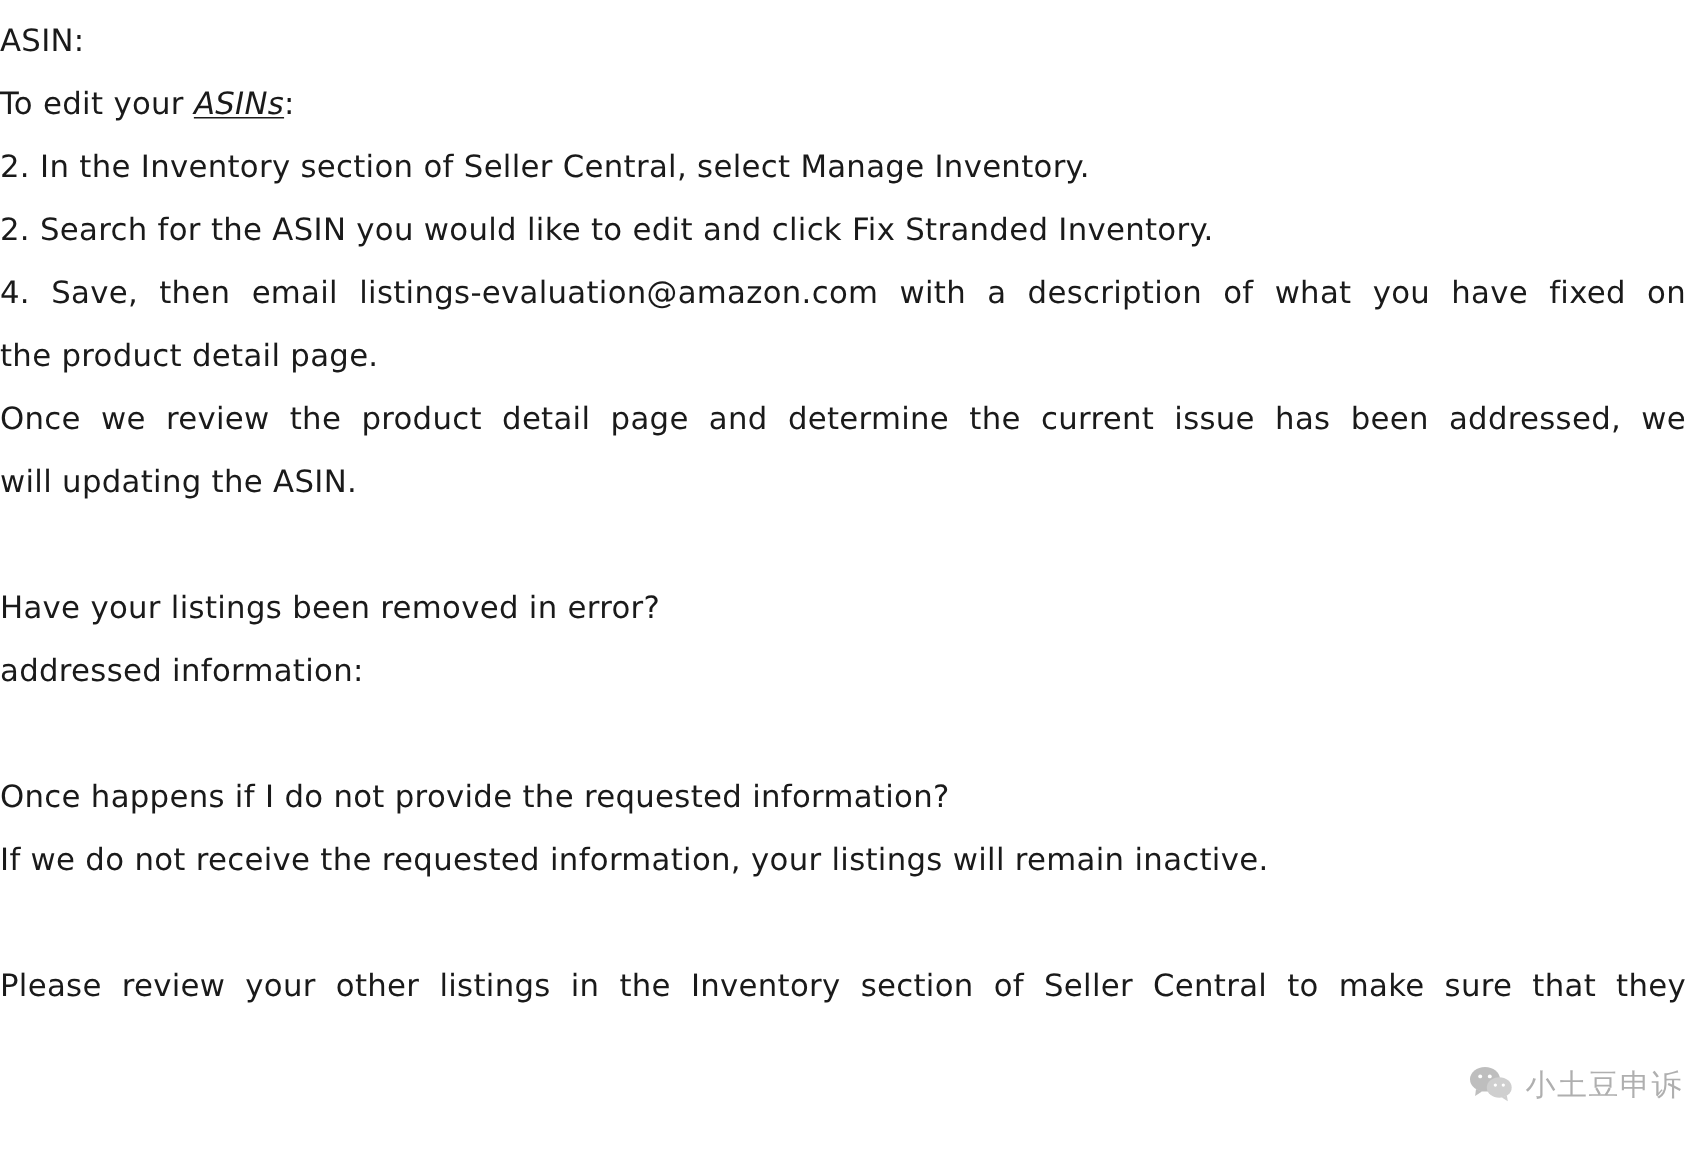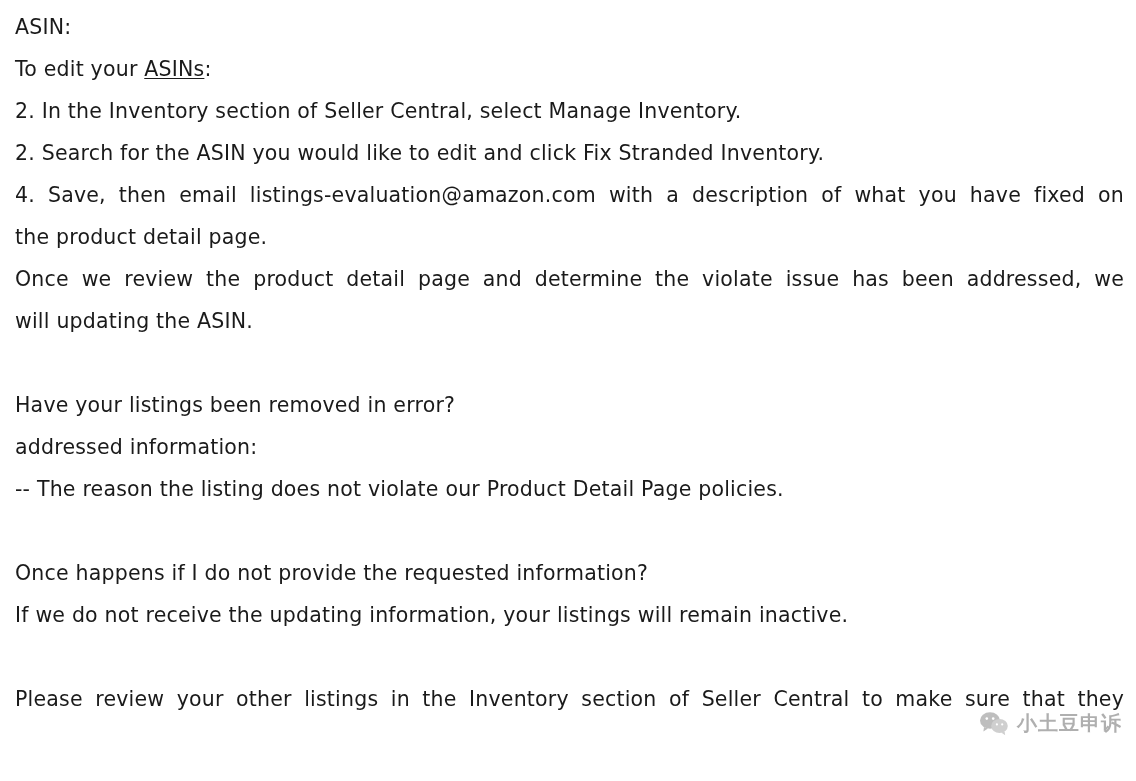--- a/index.html
+++ b/index.html
@@ -13,49 +13,49 @@
     font-family: "DejaVu Sans", sans-serif;
     color: #1a1a1a;
     overflow: hidden;
     position: relative;
   }
   .page {
     position: relative;
     width: 1136px;
     height: 781px;
     box-sizing: border-box;
-    padding: 6px 12px 0 15px;
+    padding: 6px 12px 0 0;
   }
   .line {
     font-size: 20.5px;
     line-height: 42px;
     white-space: pre-wrap;
     letter-spacing: 0.01em;
   }
   .just {
     text-align: justify;
     text-align-last: justify;
   }
   .underline-word {
     text-decoration: underline;
     text-decoration-thickness: 1px;
     text-underline-offset: 2px;
+    font-style: italic;
   }
   .spacer {
     height: 42px;
   }
   .watermark {
     position: absolute;
     right: 14px;
     bottom: 44px;
     display: flex;
-    align-items: center;
+    align-items: flex-start;
     gap: 8px;
     opacity: 0.55;
-    font-weight: bold;
   }
   .wechat-badge {
     width: 30px;
     height: 25px;
     position: relative;
   }
   .wm-text {
     font-size: 20px;
     color: #6f6f6f;
     letter-spacing: 1px;
@@ -73,38 +73,37 @@
 
   <div class="line">2. In the Inventory section of Seller Central, select Manage Inventory.</div>
 
   <div class="line">2. Search for the ASIN you would like to edit and click Fix Stranded Inventory.</div>
 
 
   <div class="line just">4. Save, then email listings-evaluation@amazon.com with a description of what you have fixed on</div>
 
   <div class="line">the product detail page.</div>
 
-  <div class="line just">Once we review the product detail page and determine the violate issue has been addressed, we</div>
+  <div class="line just">Once we review the product detail page and determine the current issue has been addressed, we</div>
 
   <div class="line">will updating the ASIN.</div>
 
   <div class="spacer"></div>
 
   <div class="line">Have your listings been removed in error?</div>
 
 
   <div class="line">addressed information:</div>
 
-  <div class="line">-- The reason the listing does not violate our Product Detail Page policies.</div>
 
   <div class="spacer"></div>
 
   <div class="line">Once happens if I do not provide the requested information?</div>
 
-  <div class="line">If we do not receive the updating information, your listings will remain inactive.</div>
+  <div class="line">If we do not receive the requested information, your listings will remain inactive.</div>
 
   <div class="spacer"></div>
 
   <div class="line just">Please review your other listings in the Inventory section of Seller Central to make sure that they</div>
 
   <div class="watermark">
     <span class="wechat-badge">
       <svg width="30" height="25" viewBox="0 0 30 25" xmlns="http://www.w3.org/2000/svg">
         <ellipse cx="11" cy="9.5" rx="10" ry="8.2" fill="#8a8a8a"></ellipse>
         <polygon points="5,16 4.4,20.6 9,17.6" fill="#8a8a8a"></polygon>

